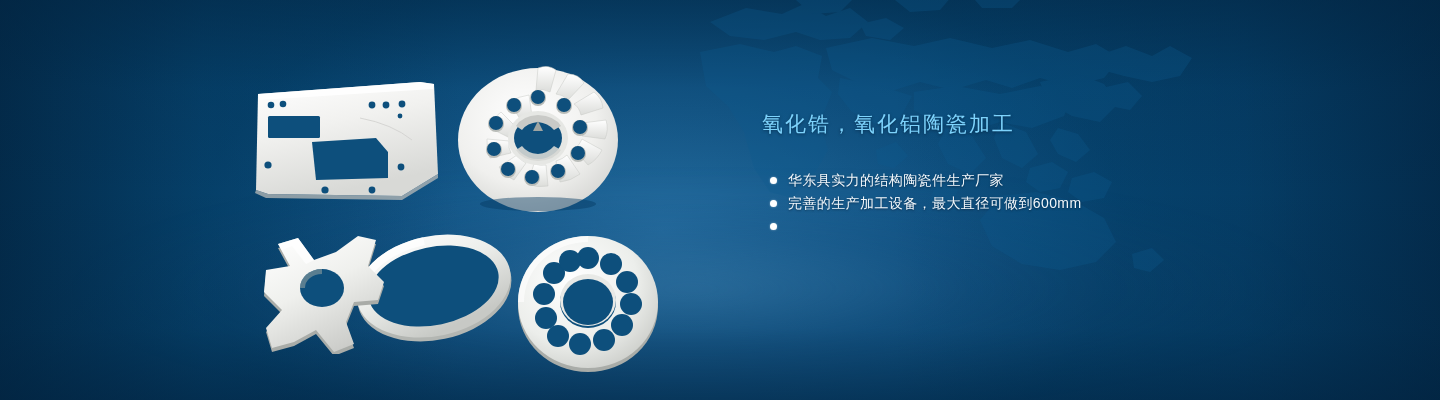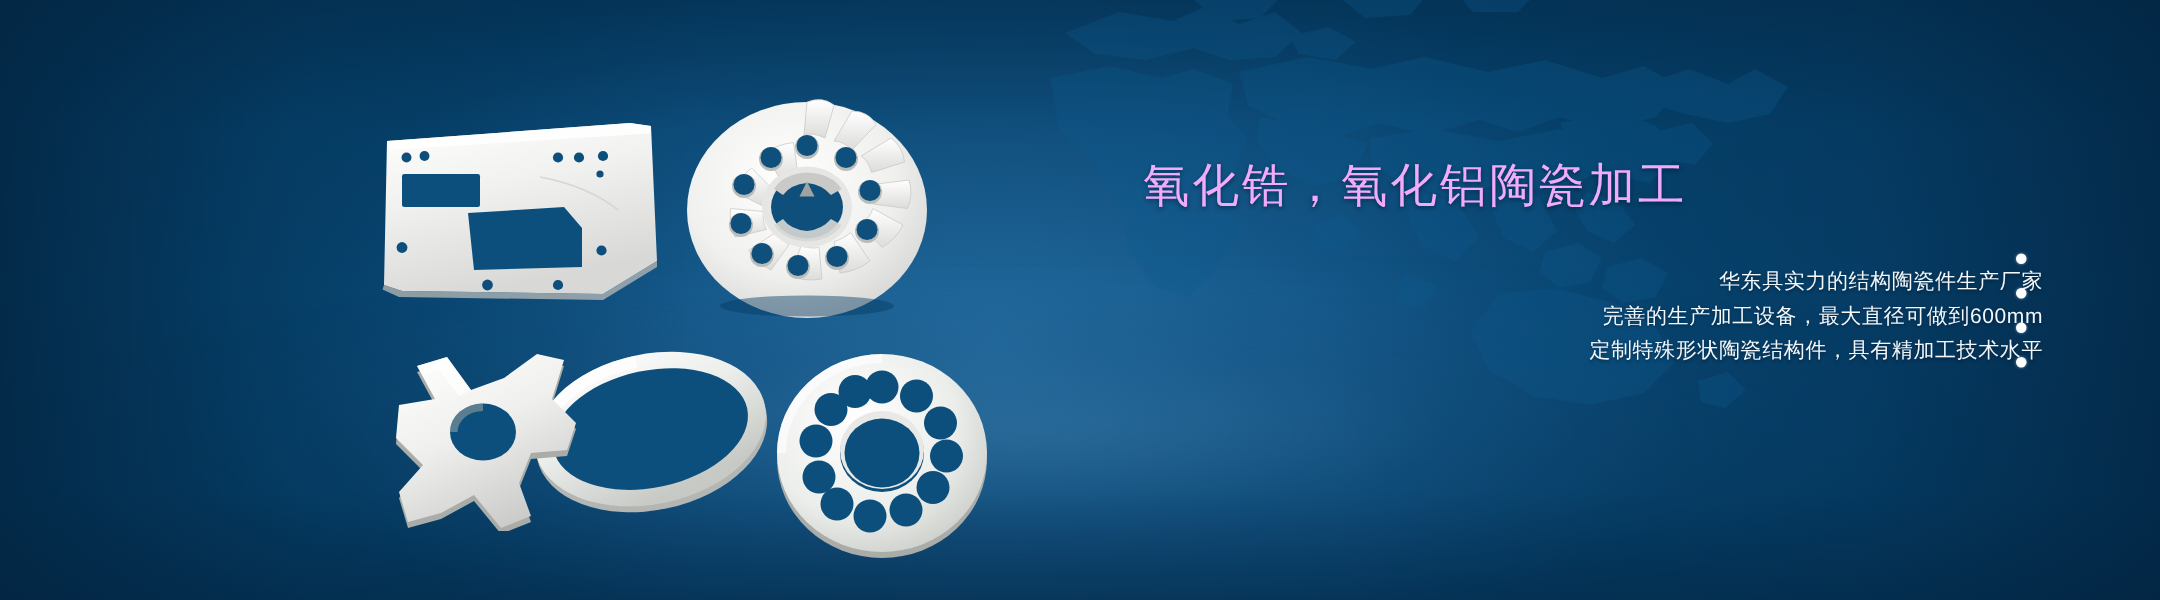--- a/index.html
+++ b/index.html
@@ -86,39 +86,38 @@
   .parts svg { position: absolute; display: block; }
 
   
   .copy {
     position: absolute;
     left: 762px;
     top: 104px;
     width: 600px;
   }
   .headline {
-    color: #f0abfc;
-    font-size: 31px;
+    color: #7dd3fc;
+    font-size: 21px;
     line-height: 40px;
     letter-spacing: 2px;
     font-weight: 400;
     white-space: nowrap;
     text-shadow: 0 1px 3px rgba(0,20,40,0.55);
   }
   .bullets {
     margin: 0;
     padding: 0;
     list-style: none;
     margin-top: 25px;
   }
   .bullet {
     display: flex;
-    align-items: flex-end;
+    align-items: center;
     height: 23px;
-    flex-direction: column;
   }
   .dot {
     width: 7px;
     height: 7px;
     border-radius: 50%;
     background: #ffffff;
     flex: 0 0 auto;
     margin-right: 11px;
     margin-left: 8px;
     box-shadow: 0 0 2px rgba(255,255,255,0.5);
@@ -347,22 +346,18 @@
       <li class="bullet">
         <span class="dot"></span>
         <span class="btext">华东具实力的结构陶瓷件生产厂家</span>
       </li>
       <li class="bullet">
         <span class="dot"></span>
         <span class="btext">完善的生产加工设备，最大直径可做到600mm</span>
       </li>
       <li class="bullet">
         <span class="dot"></span>
-        <span class="btext">定制特殊形状陶瓷结构件，具有精加工技术水平</span>
-      </li>
-      <li class="bullet">
-        <span class="dot"></span>
       </li>
     </ul>
 
   </div>
 
 </div>
 
 </body></html>

